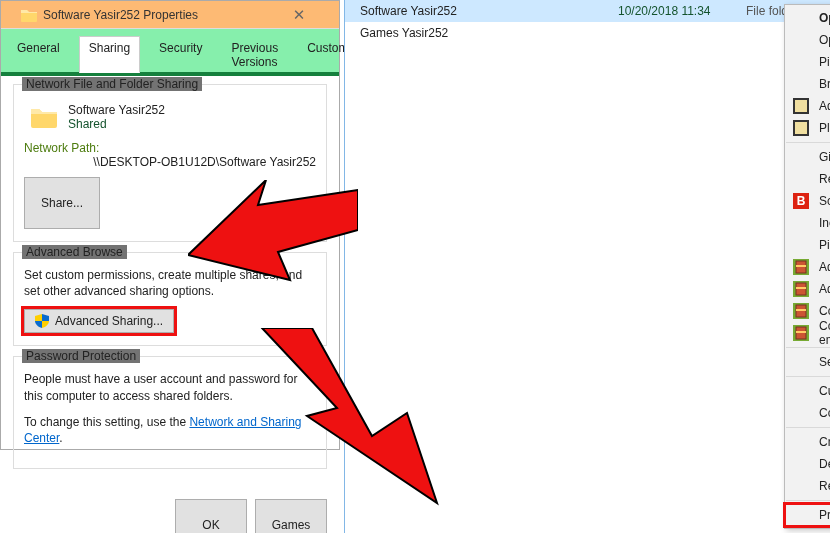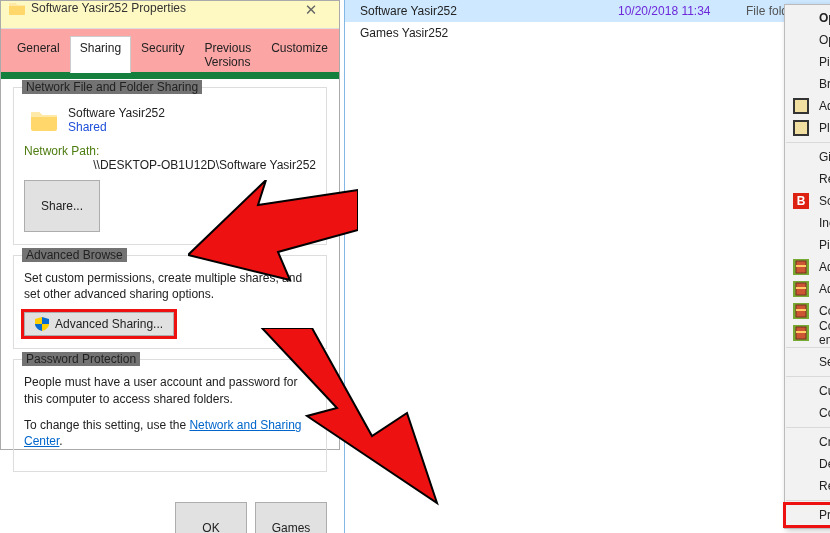--- a/index.html
+++ b/index.html
@@ -1,49 +1,49 @@
 <!DOCTYPE html>
 <html><head>
 <meta charset="utf-8">
 <style>
 * { box-sizing: border-box; margin: 0; padding: 0; font-family: "Segoe UI", Tahoma, sans-serif; font-size: 12px; }
 body { background: #fff; width: 830px; height: 533px; position: relative; overflow: hidden; }
 
 
 .dialog { position: absolute; left: 0; top: 0; width: 340px; height: 450px; background: #fff; border: 1px solid #aaa; }
-.titlebar { height: 28px; display: flex; padding: 0 8px; border-bottom: 1px solid #ddd; background: #fef9c3; }
+.titlebar { height: 28px; display: flex; align-items: center; padding: 0 20px; border-bottom: 1px solid #ddd; background: #fdba74; }
 .titlebar .title { flex: 1; color: #333; }
 .titlebar .close { width: 40px; text-align: center; color: #666; font-size: 15px; }
-.tabs { display: flex; border-bottom: 7px solid #15803d; padding: 6px 6px 0 6px; background: #fca5a5; }
+.tabs { display: flex; border-bottom: 4px solid #15803d; padding: 6px 6px 0 6px; background: #86efac; gap: 9px; }
 .tab { padding: 4px 9px; border: 1px solid transparent; border-bottom: none; cursor: default; margin-right: 0; color: #222; position: relative; top: 1px; }
 .tab.active { border-color: #ccc; background: #fff; border-bottom: 1px solid #fff; }
 .tabpage { padding: 8px 12px; }
 .group { border: 1px solid #ddd; padding: 10px 10px 12px 10px; margin-bottom: 10px; position: relative; }
 .group-title { position: absolute; top: -8px; left: 8px; background: #737373; padding: 0 4px; color: #222; }
 .folder-row { display: flex; align-items: center; gap: 10px; margin: 8px 0 10px 6px; }
 .folder-icon { width: 28px; height: 24px; }
 .folder-info .name { color: #222; }
-.folder-info .shared { color: #1d4ed8; }
+.folder-info .shared { color: #14532d; }
 .netpath-label { color: #4d7c0f; margin-top: 4px; }
 .netpath { color: #222; margin-bottom: 8px; text-align: right; }
 .btn { background: #e1e1e1; border: 1px solid #adadad; padding: 18px 16px; cursor: default; display: inline-flex; align-items: center; gap: 6px; color: #222; }
 .shield-btn { padding: 3px 8px; }
 .shield { width: 14px; height: 14px; }
 .desc { color: #222; margin: 4px 0 10px 0; line-height: 1.35; }
 .link { color: #0066cc; text-decoration: underline; }
 .btn-row { display: flex; gap: 8px; justify-content: flex-end; padding: 12px; }
 
 .highlight-red { outline: 3px solid #e11; }
 
 
 .explorer { position: absolute; left: 344px; top: 0; right: 0; bottom: 0; background: #fff; }
 .file-row { display: flex; align-items: center; height: 22px; padding: 0 8px; gap: 8px; }
 .file-row.selected { background: #cde8ff; }
 .file-row .fname { flex: 0 0 250px; color: #222; }
-.file-row .fdate { flex: 0 0 120px; color: #6d28d9; }
+.file-row .fdate { flex: 0 0 120px; color: #14532d; }
 .file-row .ftype { flex: 0 0 80px; color: #555; }
 .mini-folder { width: 16px; height: 14px; }
 .vline { position: absolute; left: 0; top: 0; bottom: 0; width: 1px; background: #82b7e6; }
 
 
 .ctxmenu { position: absolute; left: 440px; top: 4px; width: 295px; background: #f2f2f2; border: 1px solid #bbb; box-shadow: 2px 2px 6px rgba(0,0,0,.2); padding: 2px 0; }
 .ctxitem { display: flex; align-items: center; height: 22px; padding: 0 26px 0 34px; color: #222; position: relative; cursor: default; }
 .ctxitem.bold { font-weight: 600; }
 .ctxsep { height: 1px; background: #d9d9d9; margin: 3px 1px; }
 .ctxicon { position: absolute; left: 8px; top: 3px; width: 16px; height: 16px; }

